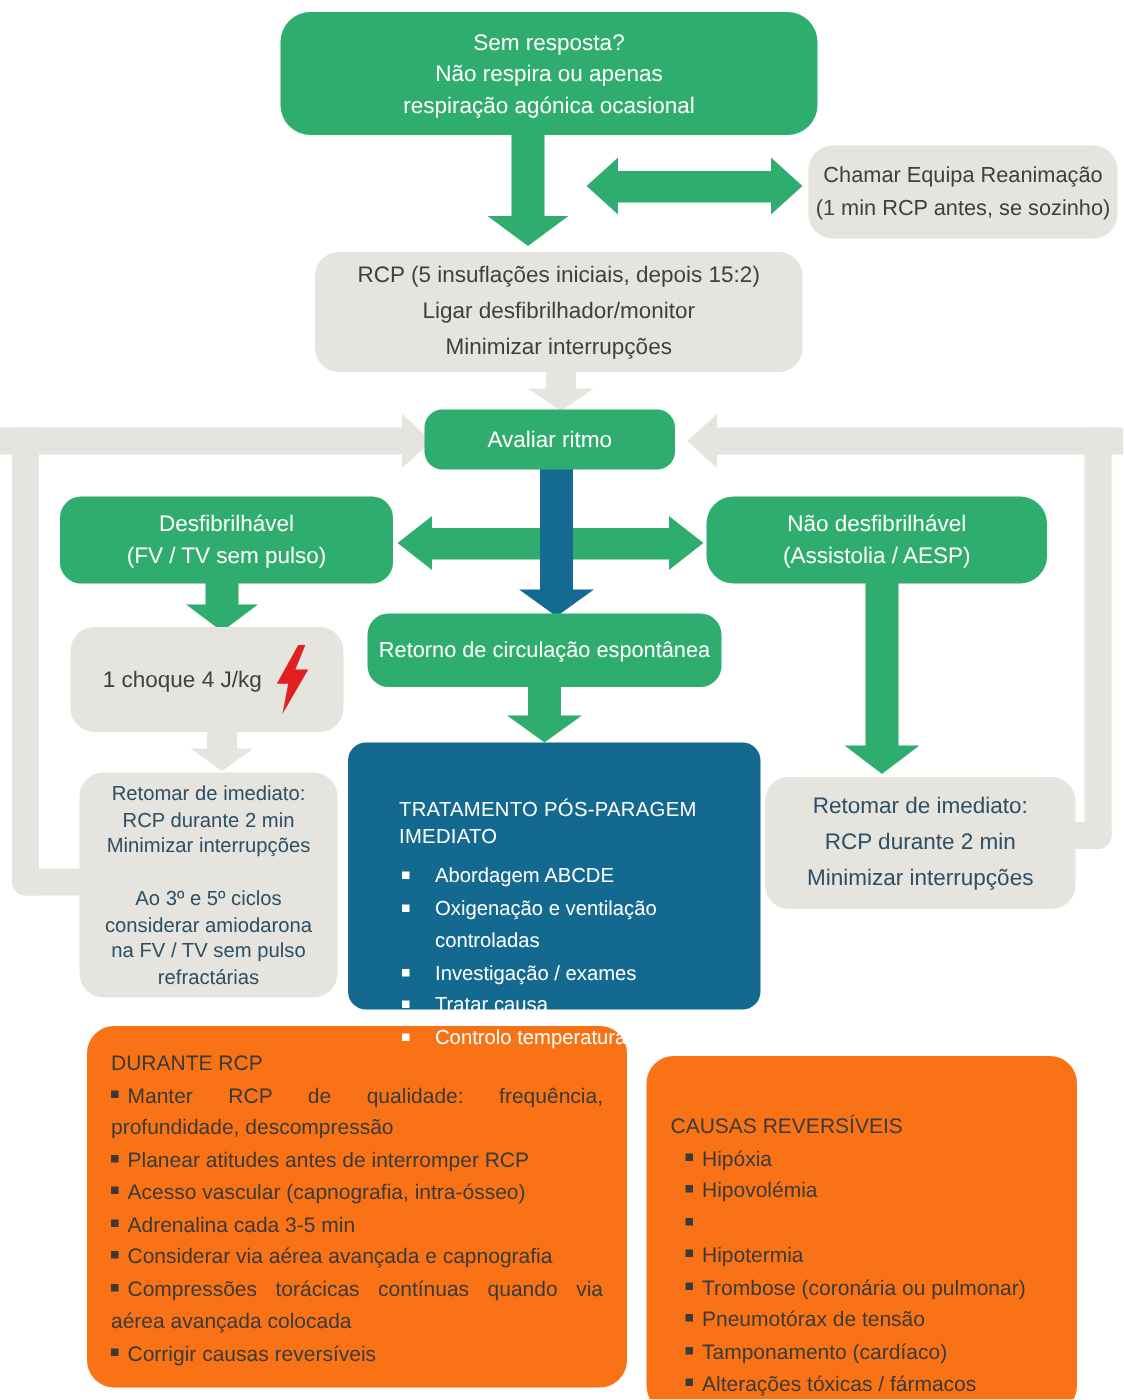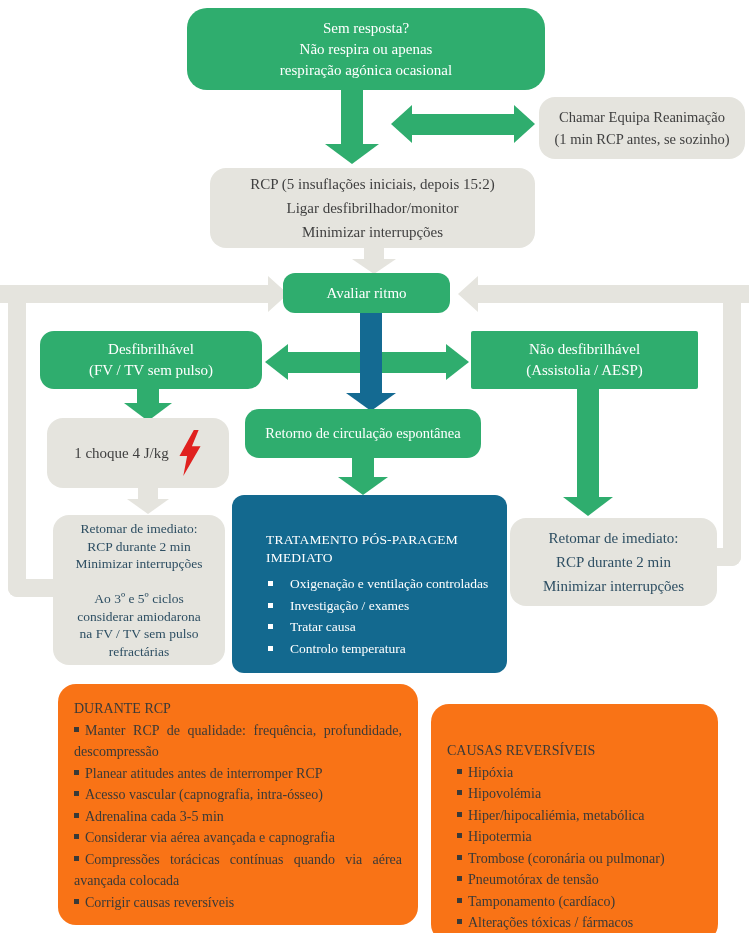--- a/index.html
+++ b/index.html
@@ -1,17 +1,17 @@
 <!DOCTYPE html>
 <html><head>
 <meta charset="utf-8">
 <style>
   html,body{margin:0;padding:0;background:#fff;}
   #canvas{position:relative;width:749px;height:933px;background:#ffffff;
-    font-family:Liberation Serif, serif;overflow:hidden;}
+    font-family:Liberation Sans, sans-serif;overflow:hidden;}
 
   .box{position:absolute;display:flex;flex-direction:column;align-items:center;
        justify-content:center;text-align:center;box-sizing:border-box;}
   .green{background:#2fad6e;color:#ffffff;}
   .grey{background:#e5e4de;color:#3f3f3f;}
   .slate{color:#2e4f63;}
   .lightgreen{background:#f97316;color:#3a3a38;}
   .blue{background:#13698f;color:#ffffff;}
 
   .ln{width:100%;}
@@ -113,21 +113,21 @@
 
   <div class="box green fs15" style="left:40px;top:331px;width:222px;height:58px;border-radius:14px;z-index:4;">
     <div class="ln">Desfibrilhável</div>
     <div class="ln">(FV / TV sem pulso)</div>
   </div>
 
   <div class="box green fs15" style="left:283px;top:273px;width:167px;height:40px;border-radius:12px;z-index:4;">
     <div class="ln">Avaliar ritmo</div>
   </div>
 
-  <div class="box green fs15" style="left:471px;top:331px;width:227px;height:58px;border-radius:2px;z-index:4;">
+  <div class="box green fs15" style="left:471px;top:331px;width:227px;height:58px;border-radius:18px;z-index:4;">
     <div class="ln">Não desfibrilhável</div>
     <div class="ln">(Assistolia / AESP)</div>
   </div>
 
   <div class="box green" style="left:245px;top:409px;width:236px;height:49px;border-radius:14px;font-size:14.5px;z-index:4;">
     <div class="ln">Retorno de circulação espontânea</div>
   </div>
 
   <div class="box grey" style="left:47px;top:418px;width:182px;height:70px;border-radius:16px;flex-direction:row;gap:9px;font-size:15px;z-index:4;">
     <span>1 choque 4 J/kg</span>
@@ -142,20 +142,21 @@
     <div class="rl-ln">Minimizar interrupções</div>
     <div class="rl-ln"></div>
     <div class="rl-ln">Ao 3º e 5º ciclos</div>
     <div class="rl-ln">considerar amiodarona</div>
     <div class="rl-ln">na FV / TV sem pulso</div>
     <div class="rl-ln">refractárias</div>
   </div>
 
   <div class="box blue" id="post-arrest" style="left:232px;top:495px;width:275px;height:178px;border-radius:12px;z-index:4;">
     <div class="title">TRATAMENTO PÓS-PARAGEM IMEDIATO</div>
+    <div class="bitem">Abordagem ABCDE</div>
     <div class="bitem">Oxigenação e ventilação controladas</div>
     <div class="bitem">Investigação / exames</div>
     <div class="bitem">Tratar causa</div>
     <div class="bitem">Controlo temperatura</div>
   </div>
 
   <div class="box grey slate" style="left:510px;top:518px;width:207px;height:88px;border-radius:16px;font-size:15px;line-height:24px;z-index:4;">
     <div class="ln">Retomar de imediato:</div>
     <div class="ln">RCP durante 2 min</div>
     <div class="ln">Minimizar interrupções</div>
@@ -169,21 +170,21 @@
     <div class="pitem justify"><span class="sq"></span><span>Adrenalina cada 3-5 min</span></div>
     <div class="pitem justify"><span class="sq"></span><span>Considerar via aérea avançada e capnografia</span></div>
     <div class="pitem justify"><span class="sq"></span><span>Compressões torácicas contínuas quando via aérea avançada colocada</span></div>
     <div class="pitem justify"><span class="sq"></span><span>Corrigir causas reversíveis</span></div>
   </div>
 
   <div class="panel lightgreen" id="reversible" style="left:431px;top:704px;width:287px;height:238px;padding:36px 14px 0 16px;">
     <div class="ptitle">CAUSAS REVERSÍVEIS</div>
     <div class="pitem"><span class="sq"></span><span>Hipóxia</span></div>
     <div class="pitem"><span class="sq"></span><span>Hipovolémia</span></div>
-    <div class="pitem"><span class="sq"></span><span>Hiper/hipocaliémia, metabólica</span></div>
+    <div class="pitem"><span class="sq"></span></div>
     <div class="pitem"><span class="sq"></span><span>Hipotermia</span></div>
     <div class="pitem"><span class="sq"></span><span>Trombose (coronária ou pulmonar)</span></div>
     <div class="pitem"><span class="sq"></span><span>Pneumotórax de tensão</span></div>
     <div class="pitem"><span class="sq"></span><span>Tamponamento (cardíaco)</span></div>
     <div class="pitem"><span class="sq"></span><span>Alterações tóxicas / fármacos</span></div>
   </div>
 
 </div>
 
 </body></html>

